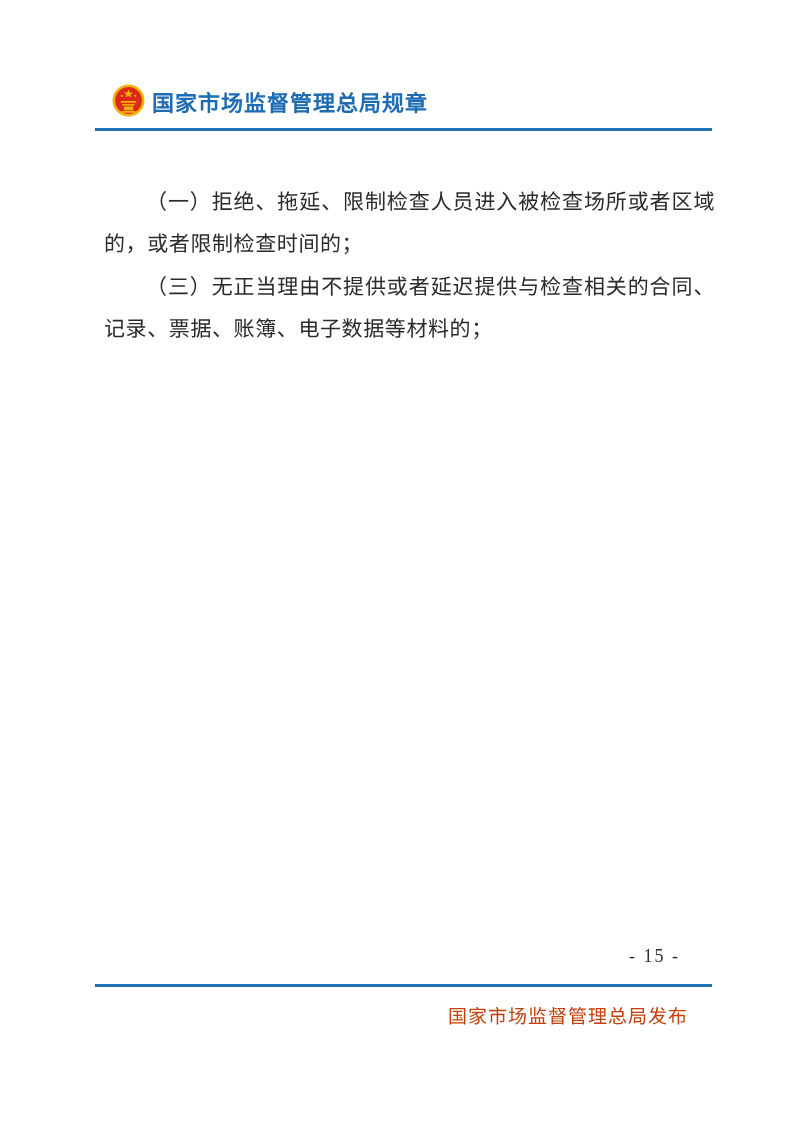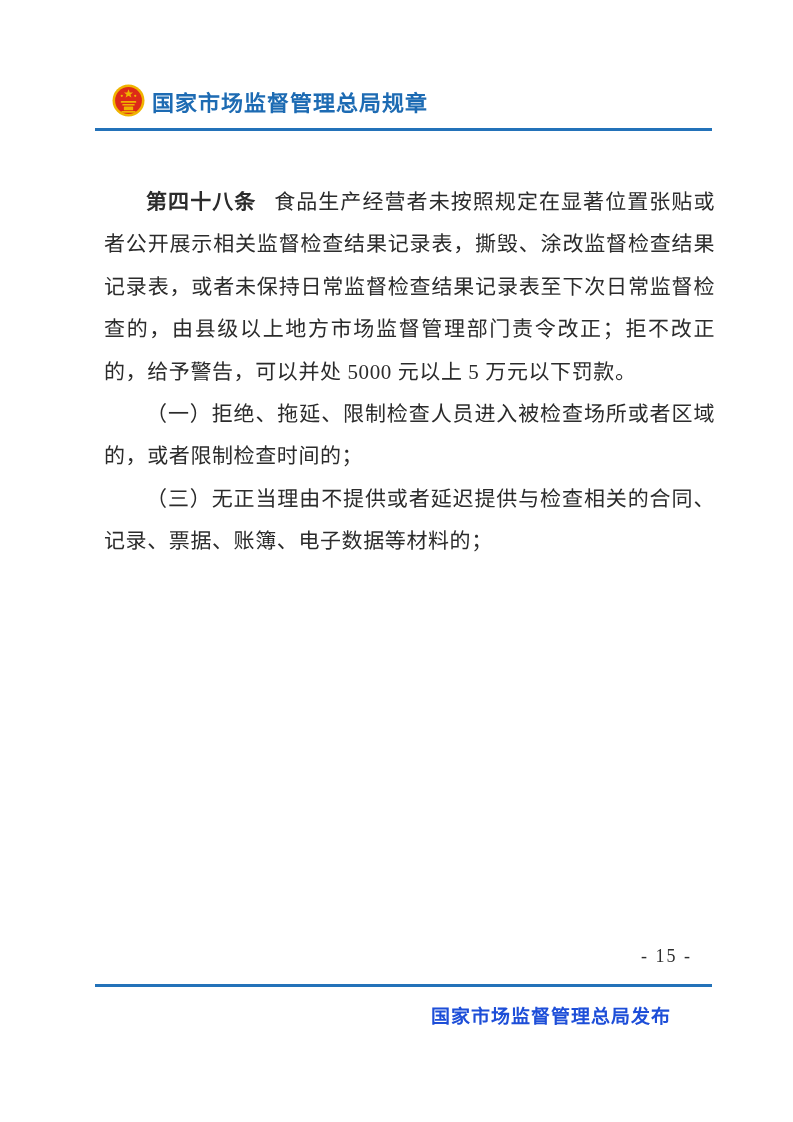--- a/index.html
+++ b/index.html
@@ -66,35 +66,35 @@
     text-indent: 2em;
   }
   .para-lead {
     font-weight: bold;
     margin-right: 0.85em;
   }
 
   
   .page-number {
     position: absolute;
-    right: 101px;
+    right: 113px;
     top: 946px;
     font-family: "Liberation Serif", "DejaVu Serif", serif;
     font-size: 18px;
     color: #2e2e2e;
     letter-spacing: 2px;
   }
   .publisher {
     position: absolute;
-    right: 122px;
+    right: 105px;
     top: 1001px;
     font-family: "Liberation Sans", "DejaVu Sans", sans-serif;
     font-size: 19px;
-    font-weight: bold;
-    color: #1d4ed8;
+    font-weight: normal;
+    color: #c2410c;
     letter-spacing: 1px;
     white-space: nowrap;
   }
 </style>
 </head>
 <body>
 
 <div class="page">
 
   <div class="header">
@@ -107,21 +107,20 @@
       <rect x="8.5" y="16.5" width="15" height="1.8" rx="0.6" fill="#f0b400"></rect>
       <rect x="10" y="19.3" width="12" height="1.6" rx="0.5" fill="#f0b400"></rect>
       <rect x="11.5" y="21.8" width="9" height="3.6" rx="0.5" fill="#f0b400"></rect>
       <rect x="9" y="26.2" width="14" height="1.6" rx="0.8" fill="#f0b400"></rect>
     </svg>
     <span class="header-title">国家市场监督管理总局规章</span>
   </div>
   <div class="rule rule-top"></div>
 
   <div class="body-text">
-    <p><span class="para-lead">第四十八条</span><span>食品生产经营者未按照规定在显著位置张贴或者公开展示相关监督检查结果记录表，撕毁、涂改监督检查结果记录表，或者未保持日常监督检查结果记录表至下次日常监督检查的，由县级以上地方市场监督管理部门责令改正；拒不改正的，给予警告，可以并处 5000 元以上 5 万元以下罚款。</span></p>
     <p>（一）拒绝、拖延、限制检查人员进入被检查场所或者区域的，或者限制检查时间的；</p>
     <p>（三）无正当理由不提供或者延迟提供与检查相关的合同、记录、票据、账簿、电子数据等材料的；</p>
   </div>
 
   <div class="page-number">- 15 -</div>
   <div class="rule rule-bottom"></div>
   <div class="publisher">国家市场监督管理总局发布</div>
 
 </div>
 

